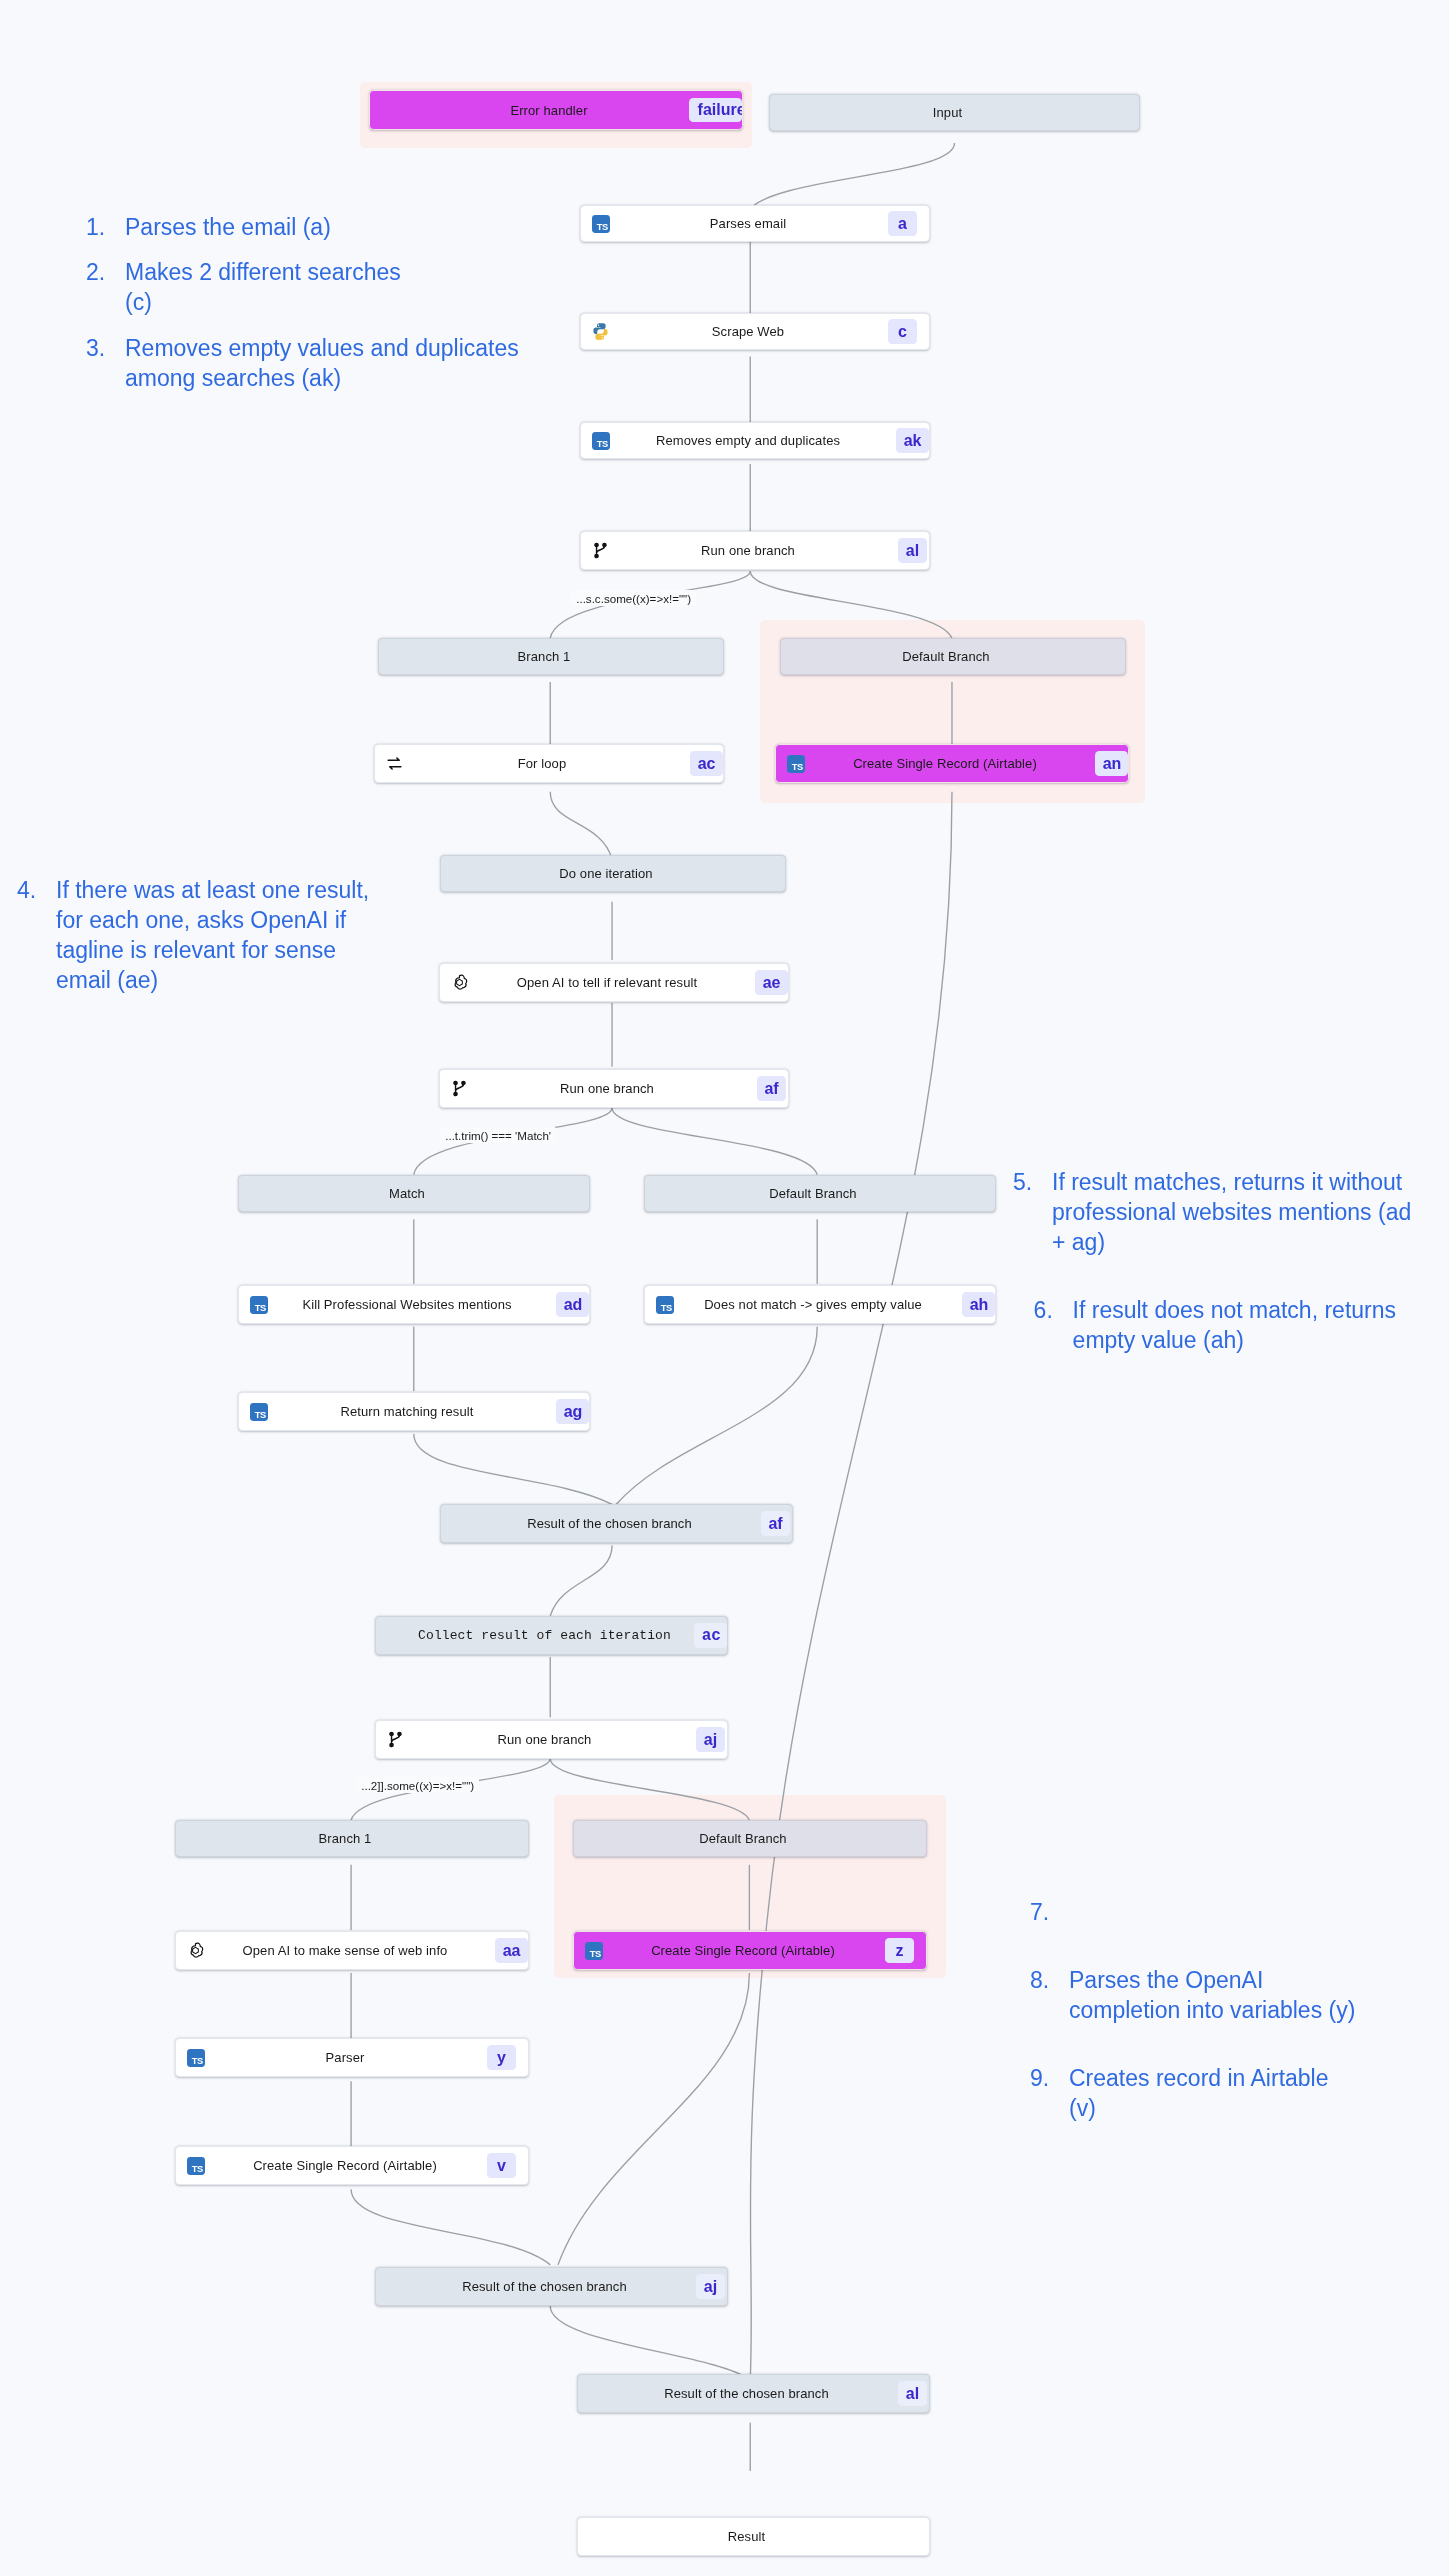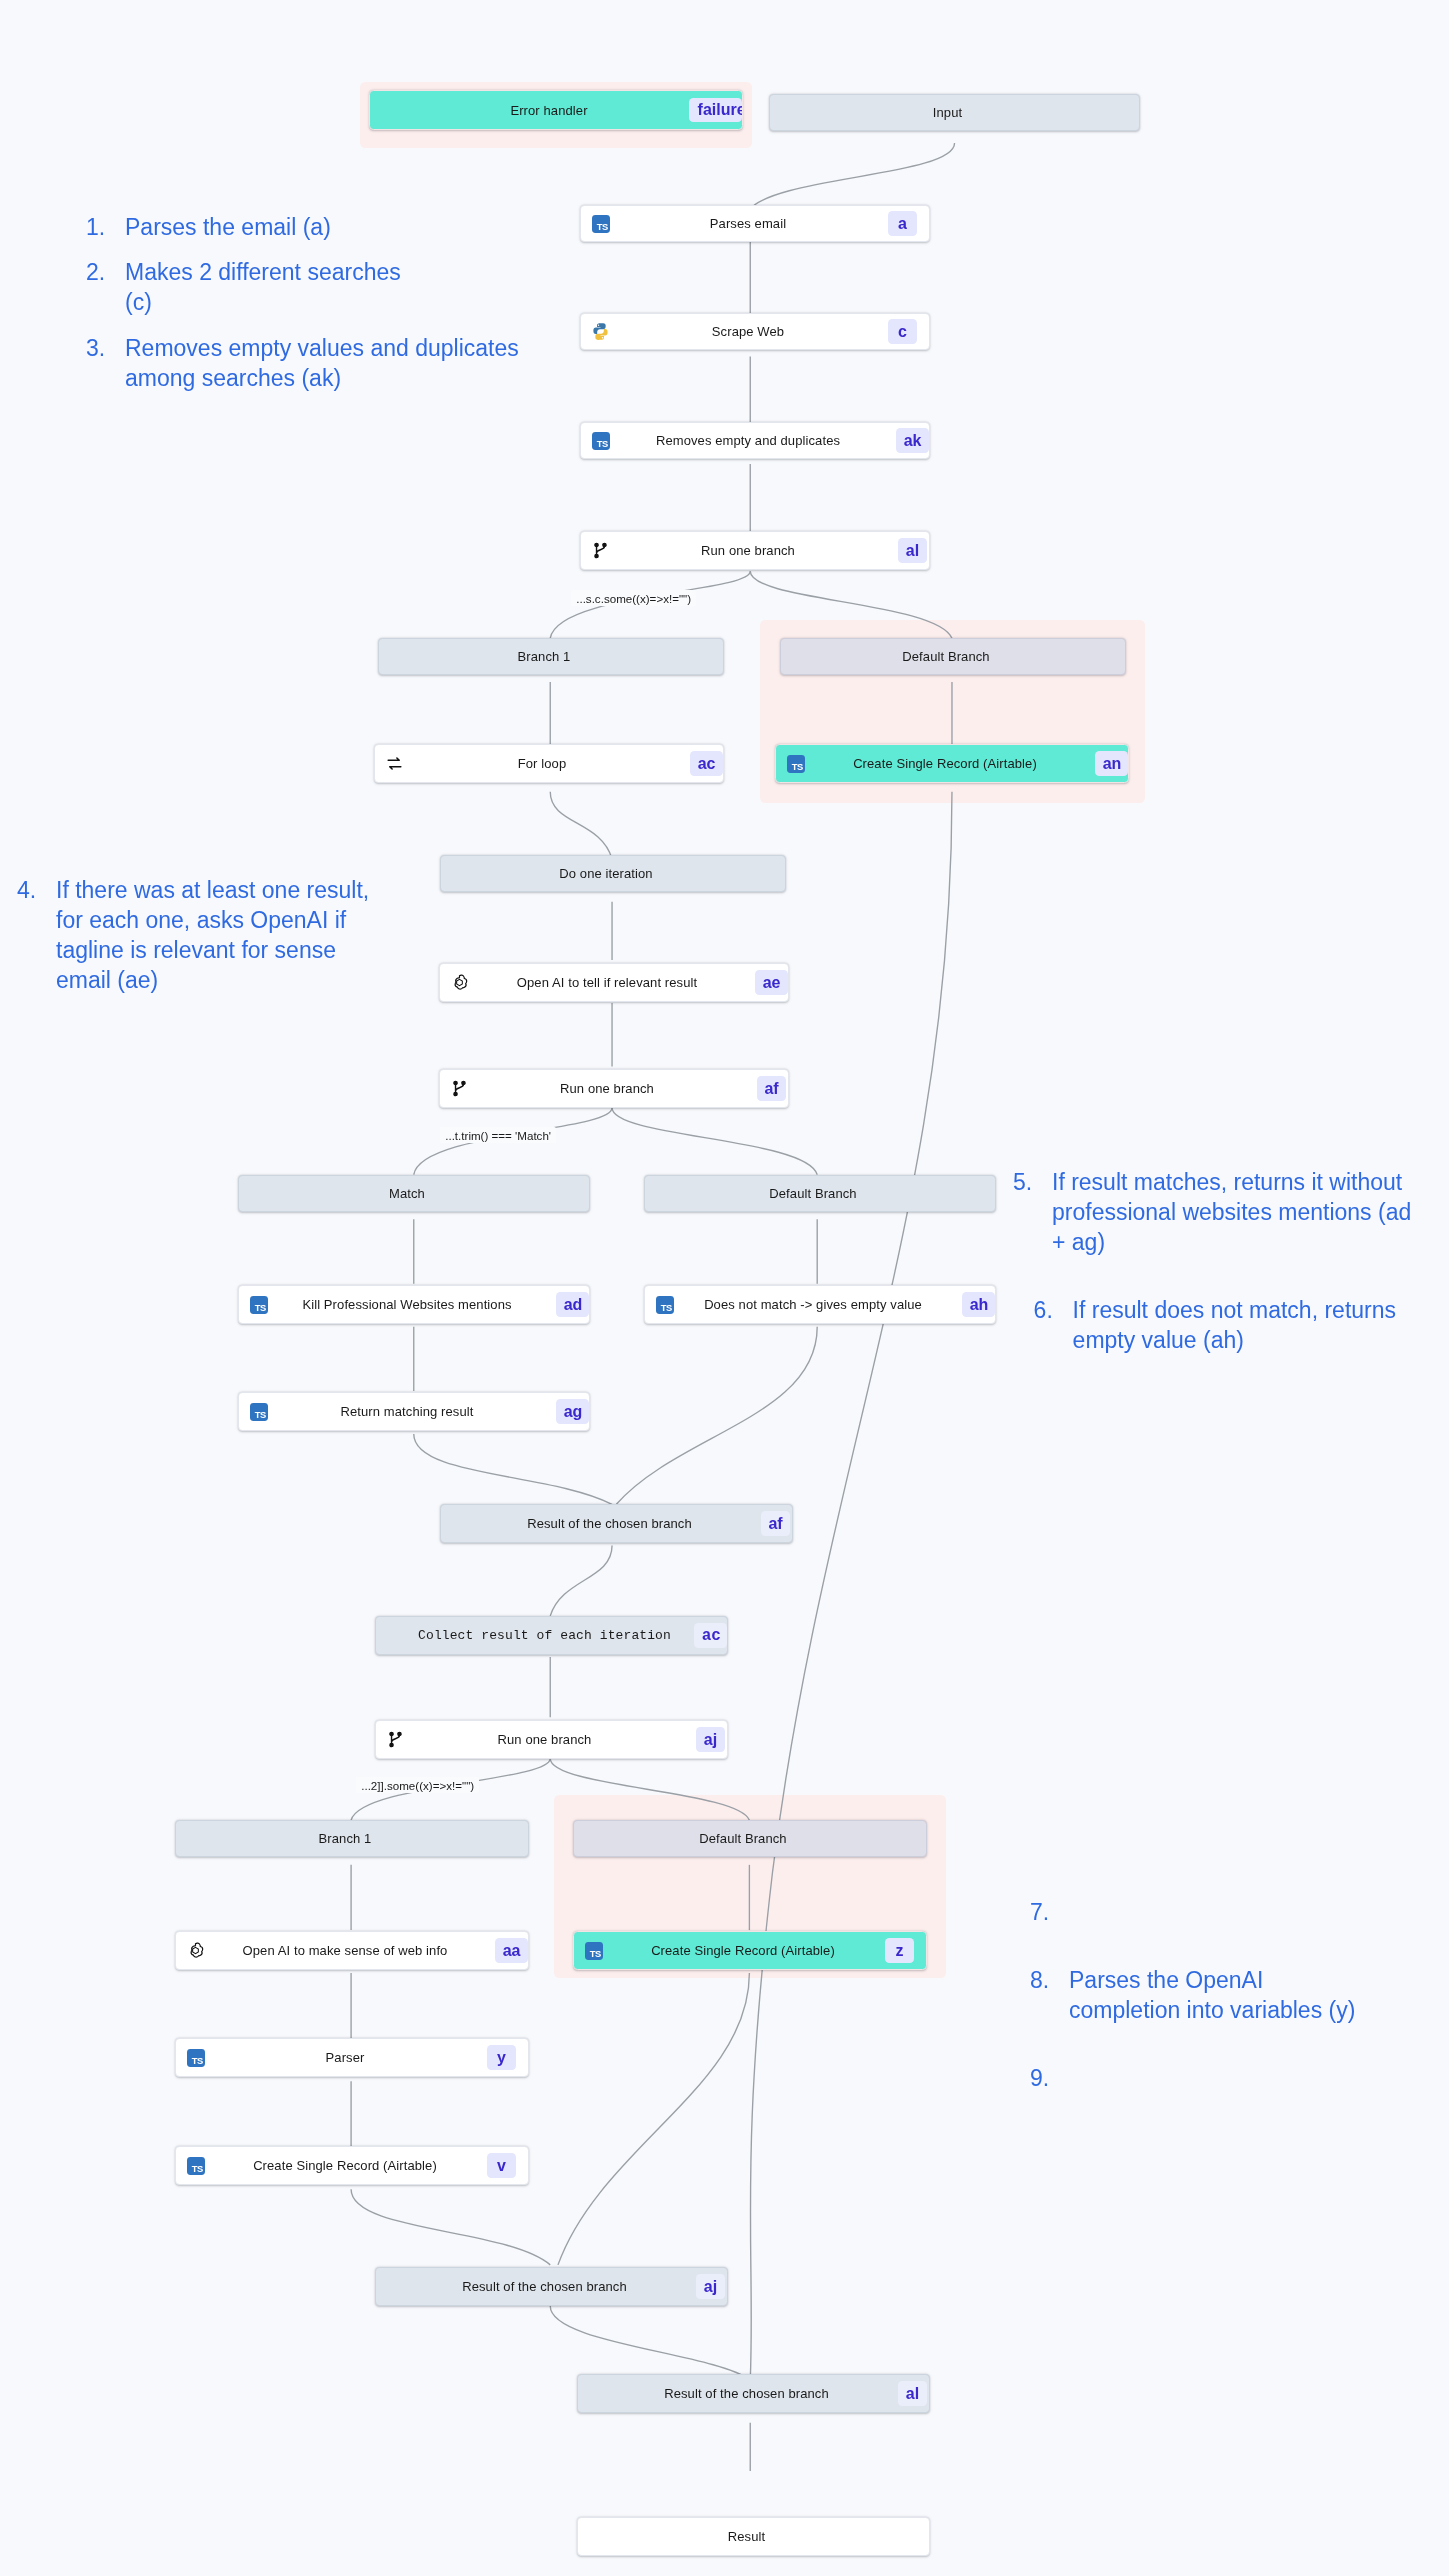--- a/index.html
+++ b/index.html
@@ -36,21 +36,21 @@
   }
   .node .title{
     flex:1 1 auto;text-align:center;white-space:nowrap;
     font-size:13px;letter-spacing:0.1px;
   }
   
   .node.step{background:#ffffff;border:0.9px solid #e3e6ec;}
   
   .node.sys{background:#dfe5ec;border:0.9px solid #ccd4de;}
   .node.sys2{background:#dedfe8;border:0.9px solid #cdcedb;}
-  .node.errwhite{background:#5eead4;border:0.9px solid #f0e4e4;}
+  .node.errwhite{background:#d946ef;border:0.9px solid #f0e4e4;}
 
   
   .badge{
     background:#e3e6fd;color:#3b28cc;
     font-weight:bold;font-size:16px;
     border-radius:4.3px;
     padding:4.3px 8.6px;min-width:12px;text-align:center;line-height:1;
   }
   .badge.wide{padding:4.3px 7.7px;margin-left:20px;}
   .badge.lite{background:#eaeefb;}
@@ -493,17 +493,18 @@
   <div class="ann" style="left:1030px;top:1898px;width:404px;">
     <div class="row" style="margin-bottom:38px;">
       <div class="num">7.</div>
     </div>
     <div class="row" style="margin-bottom:38px;">
       <div class="num">8.</div>
       <div class="txt" style="max-width:309px;">Parses the OpenAI completion into variables (y)</div>
     </div>
     <div class="row">
       <div class="num">9.</div>
+      <div class="txt" style="max-width:283px;">Creates record in Airtable (v)</div>
     </div>
   </div>
 
 </div>
 
 
 </body></html>

